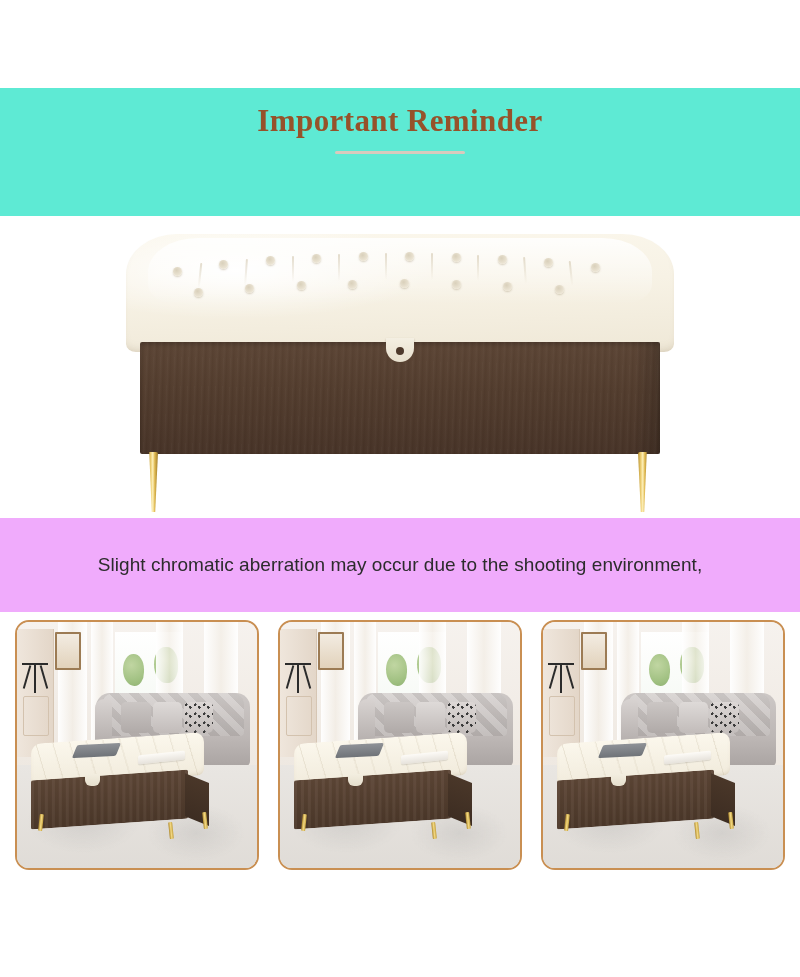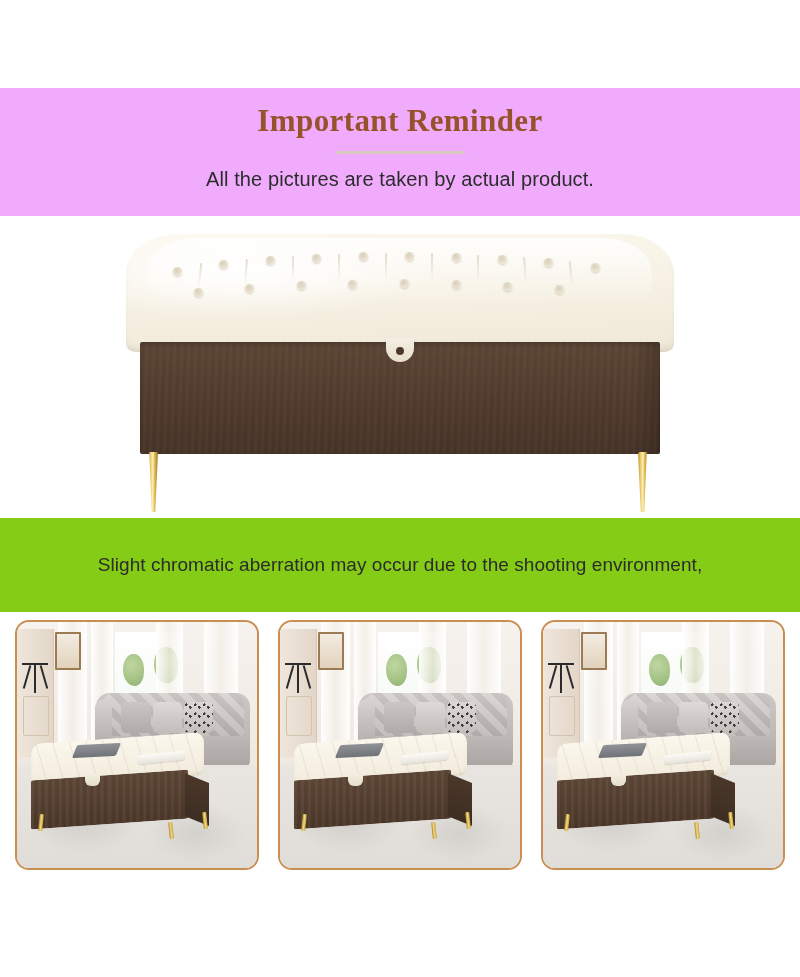--- a/index.html
+++ b/index.html
@@ -9,21 +9,21 @@
   }
   body {
     width: 800px;
     height: 977px;
     font-family: "Liberation Sans", sans-serif;
     overflow: hidden;
     position: relative;
   }
   .band-white { background: #ffffff; width: 100%; }
   .header-inner {
-    background: #f0abfc;
+    background: #5eead4;
     height: 128px;
     display: flex;
     flex-direction: column;
     align-items: center;
     justify-content: flex-start;
   }
   .reminder-title {
     font-family: "Liberation Serif", serif;
     font-weight: bold;
     font-size: 31px;
@@ -153,21 +153,21 @@
     width: 10px;
     height: 60px;
     background: linear-gradient(90deg, #b8912f 0%, #f0d37a 30%, #fdf0bb 48%, #e2bd58 66%, #9e7a25 100%);
     border-radius: 2px 2px 3px 3px;
   }
   .leg.left  { left: 22px;  clip-path: polygon(12% 0%, 100% 0%, 72% 100%, 38% 100%); }
   .leg.right { left: 512px; clip-path: polygon(0% 0%, 88% 0%, 62% 100%, 28% 100%); }
 
   
   .notice-band {
-    background: #84cc16;
+    background: #f0abfc;
     height: 94px;
     display: flex;
     flex-direction: column;
     align-items: center;
     justify-content: center;
     text-align: center;
   }
   .notice-line {
     font-size: 19px;
     color: #2c2c2c;
@@ -387,21 +387,20 @@
   }
 </style>
 </head>
 <body>
 
 <div class="band-white" style="height:88px;"></div>
 
 <div class="header-inner">
   <div class="reminder-title">Important Reminder</div>
   <div class="title-divider"></div>
-  <div class="reminder-subtitle">All the pictures are taken by actual product.</div>
 </div>
 
 <div class="hero">
   <div class="ottoman">
 
     <div class="cushion">
       <div class="tufts">
         <div class="tuft" style="left:6%;  top:34%;"></div>
         <div class="tuft" style="left:15%; top:26%;"></div>
         <div class="tuft" style="left:24%; top:21%;"></div>

